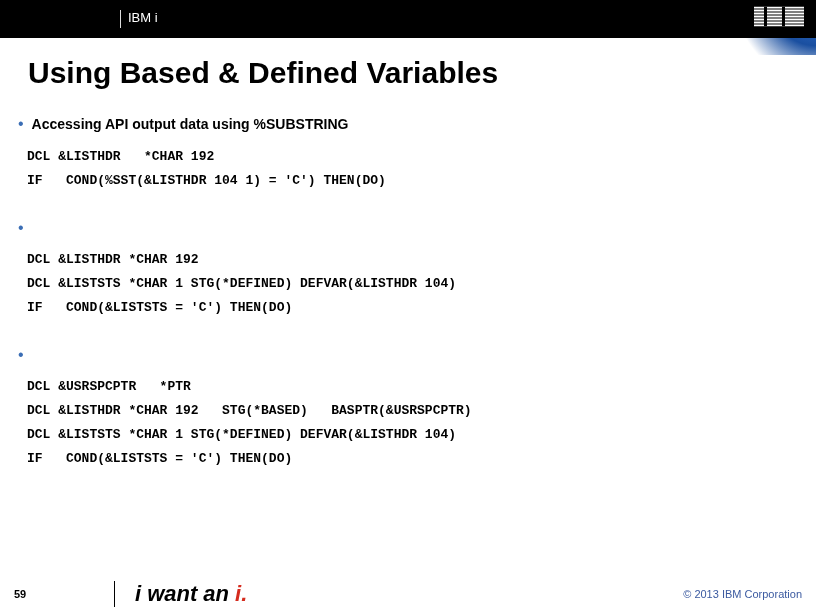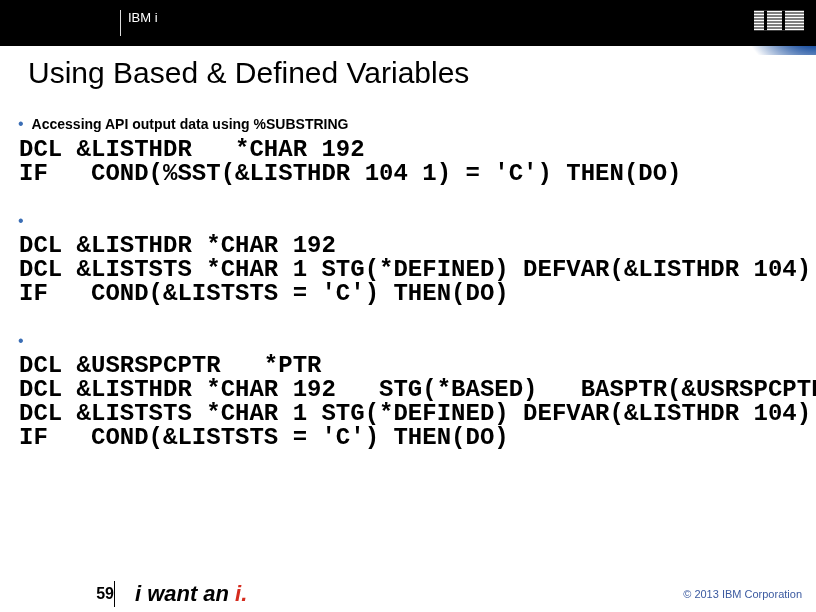--- a/index.html
+++ b/index.html
@@ -14,21 +14,21 @@
   }
   .slide {
     width: 816px;
     height: 612px;
     position: relative;
     box-sizing: border-box;
   }
   .topbar {
     position: absolute;
     top: 0; left: 0; right: 0;
-    height: 46px;
+    height: 38px;
     background: #000;
     display: flex;
     align-items: center;
     z-index: 1;
   }
   .topbar-div1 {
     position: absolute;
     left: 120px;
     top: 10px;
     bottom: 10px;
@@ -62,21 +62,21 @@
     height: 55px;
     background: radial-gradient(circle at 100% 0%, #3a7de0 0%, #1a4fa0 40%, rgba(0,0,0,0) 70%);
     z-index: 0;
     pointer-events: none;
   }
   .title {
     position: absolute;
     left: 28px;
     top: 56px;
     font-size: 30px;
-    font-weight: normal;
+    font-weight: bold;
     color: #000;
   }
   .content {
     position: absolute;
     left: 18px;
     top: 110px;
     right: 18px;
     bottom: 50px;
   }
   .bullet-line {
@@ -92,42 +92,42 @@
     margin-right: 8px;
   }
   .bullet-text {
     font-weight: bold;
     font-size: 14px;
     color: #000;
     line-height: 24px;
   }
   .code {
     font-family: "Courier New", Courier, monospace;
-    font-size: 24px;
+    font-size: 13px;
     font-weight: bold;
     line-height: 24px;
     white-space: pre;
     color: #000;
-    margin: 1px;
+    margin: 9px;
   }
   .footer {
     position: absolute;
     left: 0; right: 0; bottom: 0;
     height: 36px;
     display: flex;
     align-items: center;
     padding: 0 14px;
     box-sizing: border-box;
   }
   .page-num {
-    font-size: 16px;
+    font-size: 11px;
     font-weight: bold;
     color: #000;
     width: 100px;
-    text-align: right;
+    text-align: left;
   }
   .footer-div {
     width: 1px;
     height: 26px;
     background: #000;
     margin-right: 20px;
   }
   .tagline {
     font-family: Arial, Helvetica, sans-serif;
     font-weight: bold;

